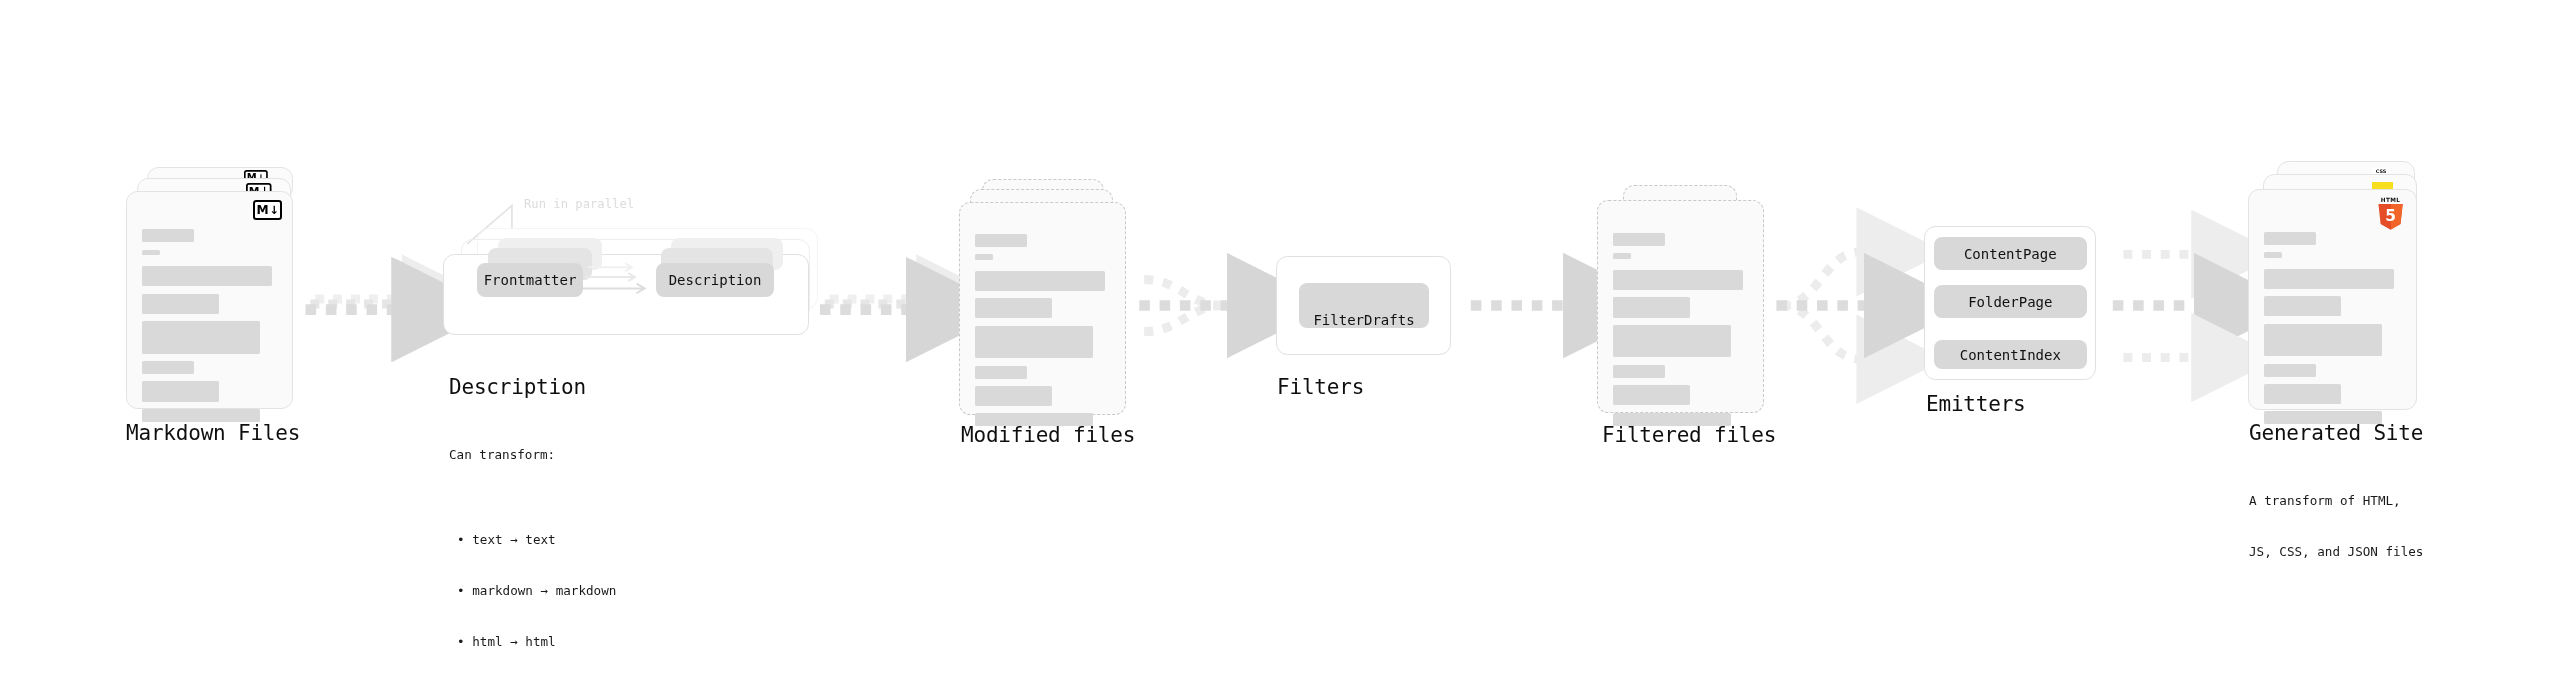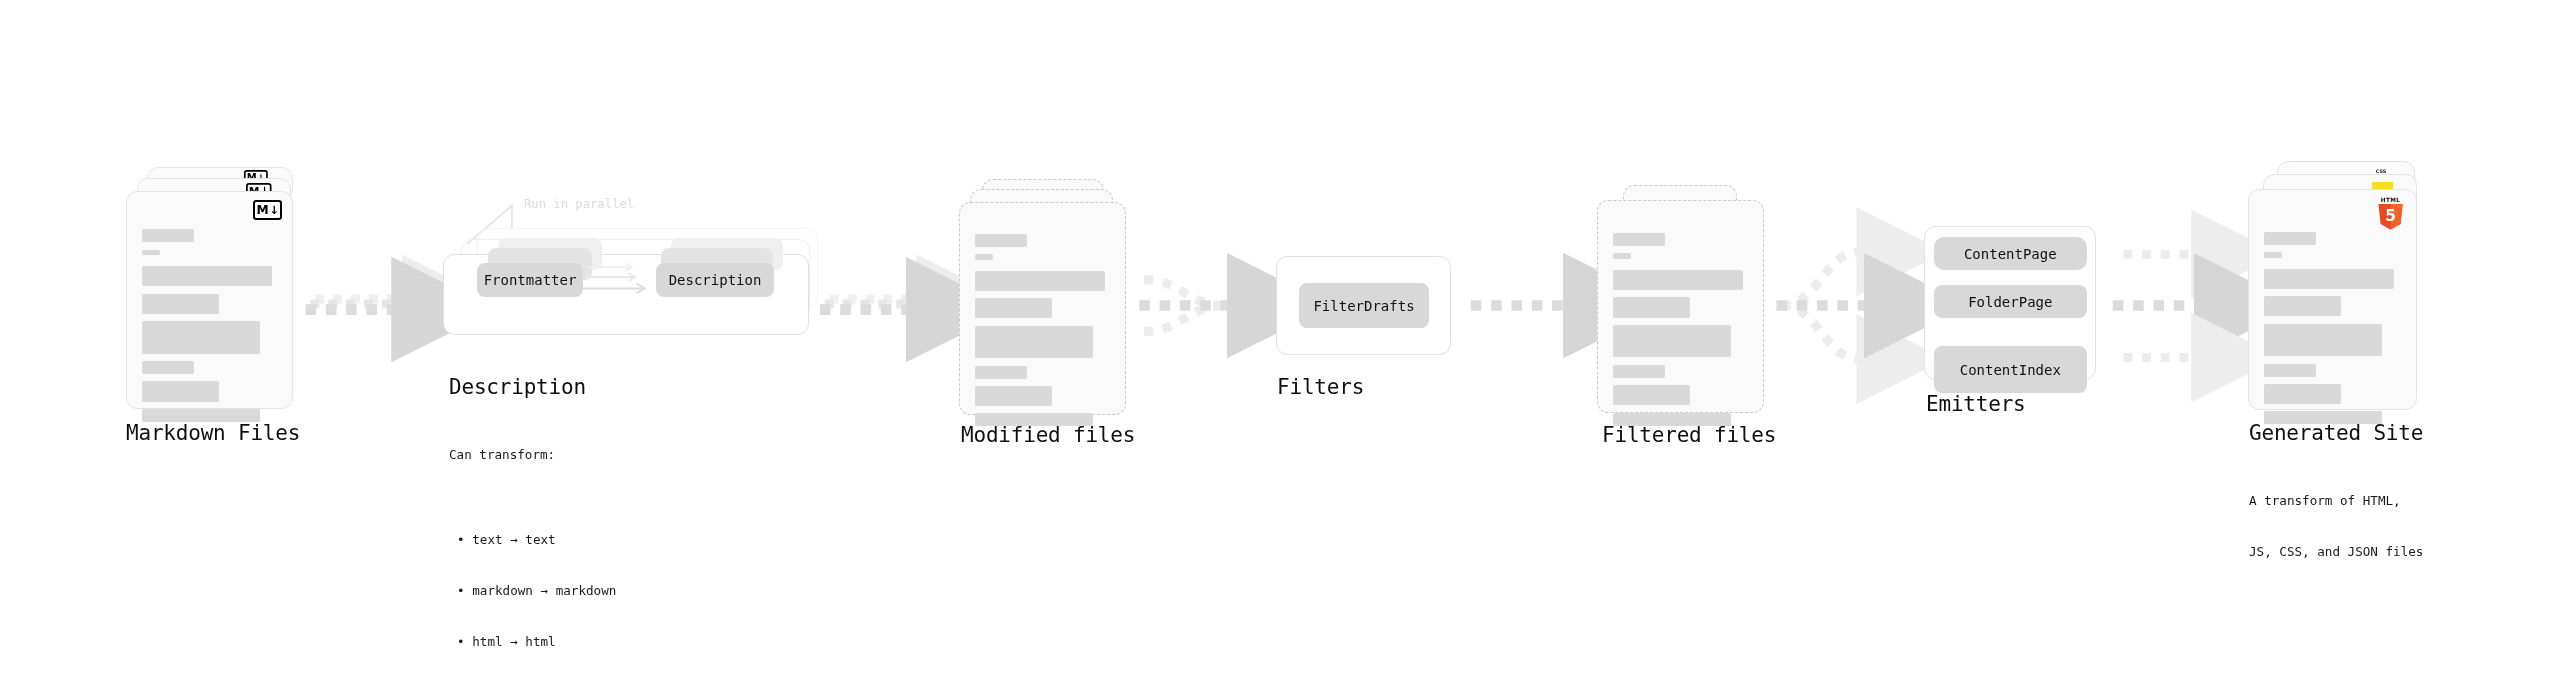--- a/index.html
+++ b/index.html
@@ -315,21 +315,21 @@
           <div class="doc-line" style="width:77px;  height:20.3px;"></div>
           <div class="doc-line" style="width:118px; height:13px;"></div>
         </div>
       </div>
     </div>
   </div>
   <div class="title" style="left:961px; top:423px;">Modified files</div>
 
   <div class="node" style="left:1276px; top:256px;">
     <div class="group-box" style="left:0px; top:0px; width:175px; height:99px;"></div>
-    <div class="chip" style="left:23px; top:27px; width:130px; height:45px;">
+    <div class="chip" style="left:23px; top:27px; width:130px; height:45px;align-items:flex-end;">
       <span>FilterDrafts</span>
     </div>
   </div>
   <div class="title" style="left:1277px; top:375px;">Filters</div>
 
   <div class="node" style="left:1597px; top:185px;">
     <div class="doc-stack" style="width:175px; height:244px;">
       <div class="doc-card dashed" style="left:26px; top:0px;  width:114px; height:29px;"></div>
       <div class="doc-card dashed" style="left:0px; top:14.6px; width:167px; height:213px;">
         <div class="doc-lines" style="top:32.5px;">
@@ -342,27 +342,27 @@
           <div class="doc-line" style="width:77px;  height:20.3px;"></div>
           <div class="doc-line" style="width:118px; height:13px;"></div>
         </div>
       </div>
     </div>
   </div>
   <div class="title" style="left:1602px; top:423px;">Filtered files</div>
 
   <div class="node" style="left:1924px; top:226px;">
     <div class="group-box" style="left:0px; top:0px; width:172px; height:154px;"></div>
-    <div class="chip" style="left:9.8px; top:11.4px; width:153px; height:33px;border-radius:10px;">
+    <div class="chip" style="left:9.8px; top:11.4px; width:153px; height:33px;">
       <span>ContentPage</span>
     </div>
     <div class="chip" style="left:9.8px; top:59px; width:153px; height:33px;">
       <span>FolderPage</span>
     </div>
-    <div class="chip" style="left:9.8px; top:120px; width:153px; height:47px;">
+    <div class="chip" style="left:9.8px; top:114px; width:153px; height:29px;">
       <span>ContentIndex</span>
     </div>
   </div>
   <div class="title" style="left:1926px; top:392px;">Emitters</div>
 
   <div class="node" style="left:2248px; top:161px;">
     <div class="doc-stack" style="width:179px; height:260px;">
 
       <div class="doc-card back2" style="left:29px; top:0px;  width:138px; height:32.5px;"></div>
       <div class="css-badge" style="left:124px; top:7.3px;">CSS</div>

